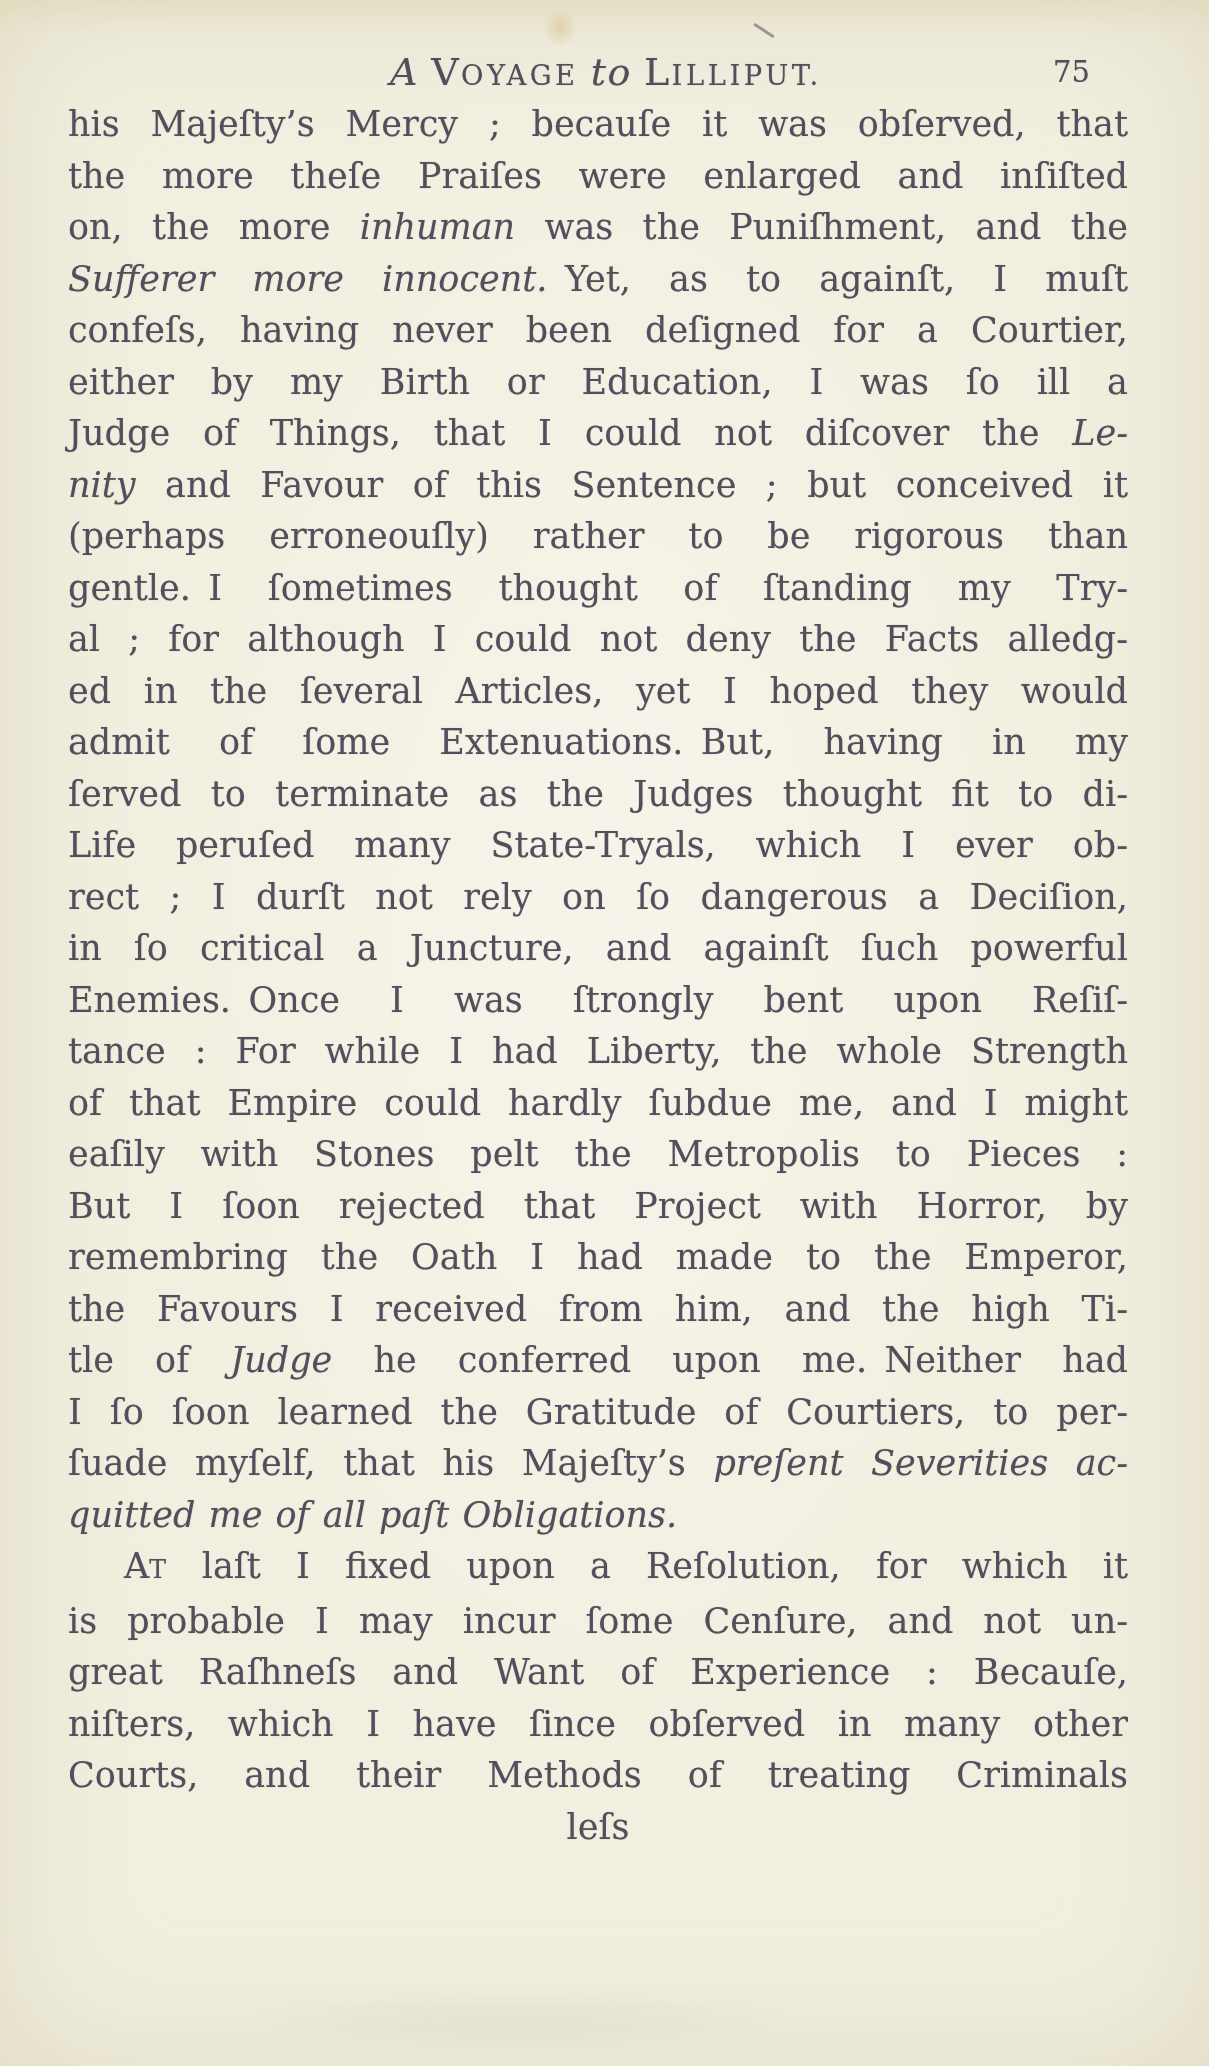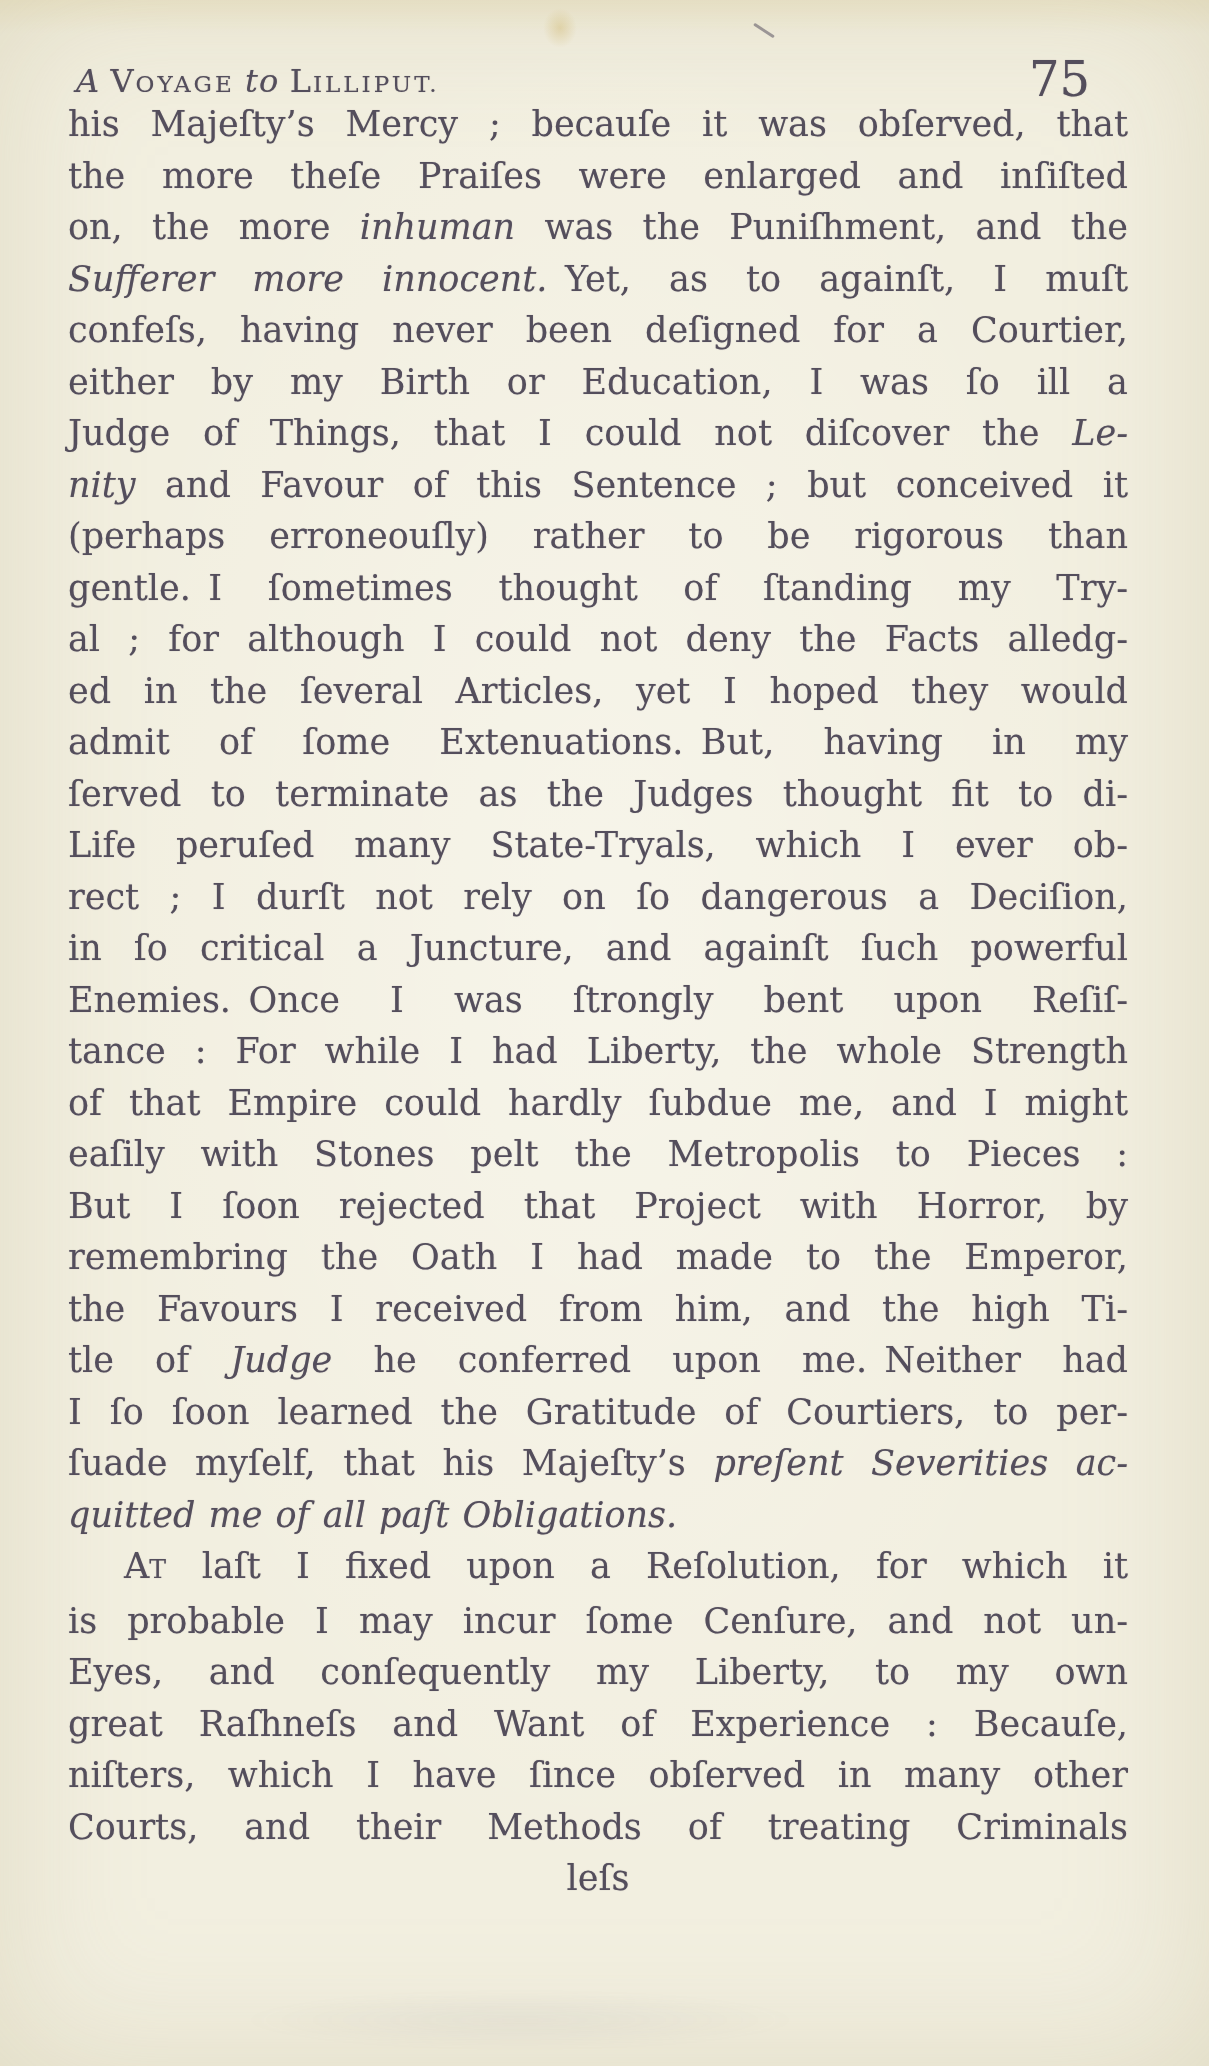--- a/index.html
+++ b/index.html
@@ -14,28 +14,28 @@
     box-shadow: inset 0 0 140px rgba(186,174,134,0.30);
     overflow:hidden;
     font-family:"DejaVu Serif", serif;
     color:#544e5c;
   }
   .running-header{
     position:absolute;top:42px;left:76px;width:1060px;height:64px;
   }
   .header-title{
     position:absolute;left:0;right:0;top:0;
-    font-size:32px;line-height:60px;
+    text-align:center;
+    font-size:38px;line-height:60px;
     white-space:nowrap;
     text-shadow:0 0 1px rgba(84,78,92,0.45);
-    margin-top:9px;
   }
   .page-number{
-    position:absolute;right:46px;top:13px;
-    font-size:48px;line-height:48px;
+    position:absolute;right:46px;top:6px;
+    font-size:29px;line-height:48px;
     text-shadow:0 0 1px rgba(84,78,92,0.45);
   }
   .seg{white-space:pre-wrap;}
   .seg-italic{font-style:italic;}
   .seg-cap{letter-spacing:0.06em;}
   .seg-smallcap{font-size:0.72em;letter-spacing:0.13em;}
   .header-title .seg-italic{letter-spacing:0.04em;}
   .text-block{
     position:absolute;top:99px;left:68px;width:1060px;
     font-size:35px;
@@ -102,21 +102,20 @@
       <div class="line"><span class="seg seg-plain">eaſily with Stones pelt the Metropolis to Pieces :</span></div>
       <div class="line"><span class="seg seg-plain">But I ſoon rejected that Project with Horror, by</span></div>
       <div class="line"><span class="seg seg-plain">remembring the Oath I had made to the Emperor,</span></div>
       <div class="line"><span class="seg seg-plain">the Favours I received from him, and the high Ti-</span></div>
       <div class="line"><span class="seg seg-plain">tle of </span><span class="seg seg-italic">Judge</span><span class="seg seg-plain"> he conferred upon me. Neither had</span></div>
       <div class="line"><span class="seg seg-plain">I ſo ſoon learned the Gratitude of Courtiers, to per-</span></div>
       <div class="line"><span class="seg seg-plain">ſuade myſelf, that his Majeſty’s </span><span class="seg seg-italic">preſent Severities ac-</span></div>
       <div class="line para-end"><span class="seg seg-italic">quitted me of all paſt Obligations.</span></div>
       <div class="line indent"><span class="seg seg-plain">A</span><span class="seg seg-smallcap">T</span><span class="seg seg-plain"> laſt I fixed upon a Reſolution, for which it</span></div>
       <div class="line"><span class="seg seg-plain">is probable I may incur ſome Cenſure, and not un-</span></div>
-      <div class="line"><span class="seg seg-plain">Eyes, and conſequently my Liberty, to my own</span></div>
       <div class="line"><span class="seg seg-plain">great Raſhneſs and Want of Experience : Becauſe,</span></div>
       <div class="line"><span class="seg seg-plain">niſters, which I have ſince obſerved in many other</span></div>
       <div class="line"><span class="seg seg-plain">Courts, and their Methods of treating Criminals</span></div>
       <div class="catchword-line">leſs</div>
     </div>
 
   <div class="mark-stain"></div>
   <div class="mark-tick"></div>
   <div class="mark-ghost"></div>
 </div>

